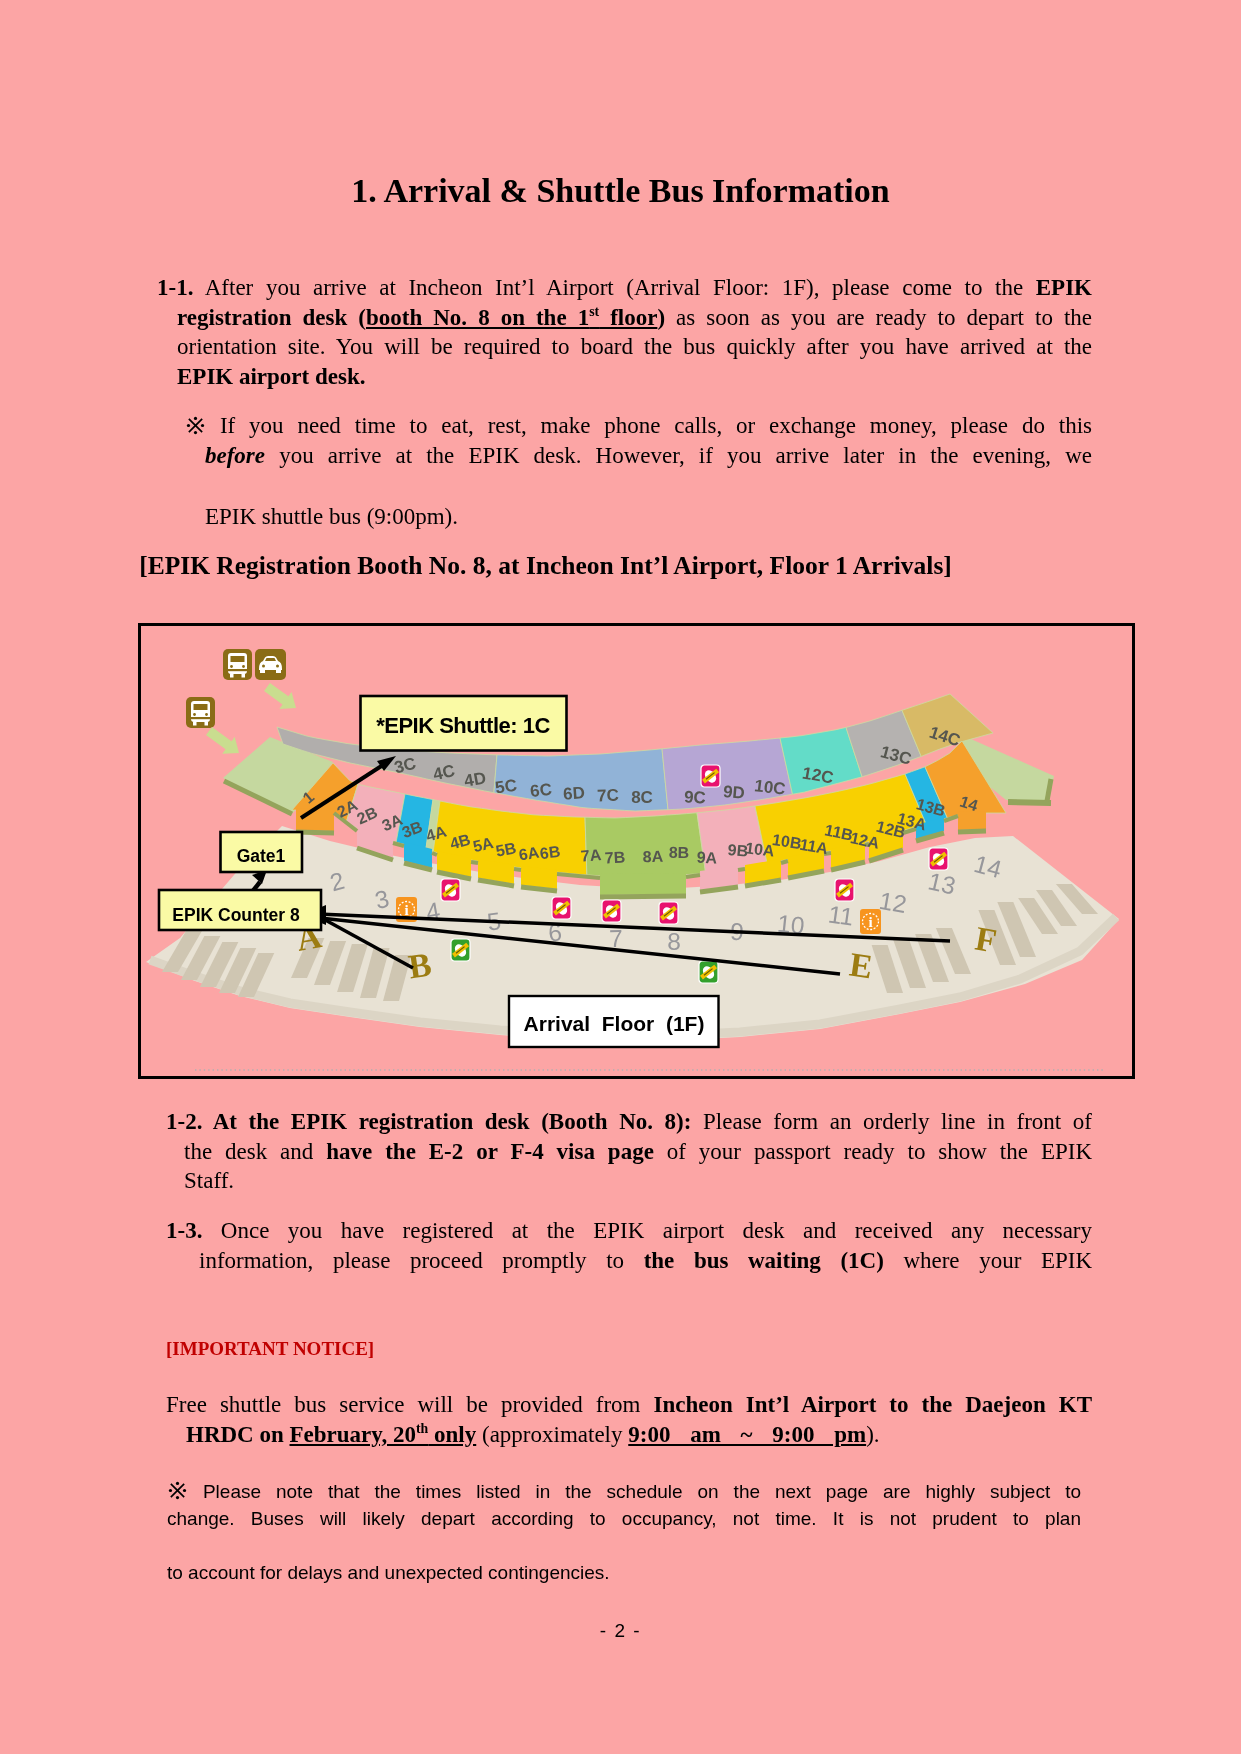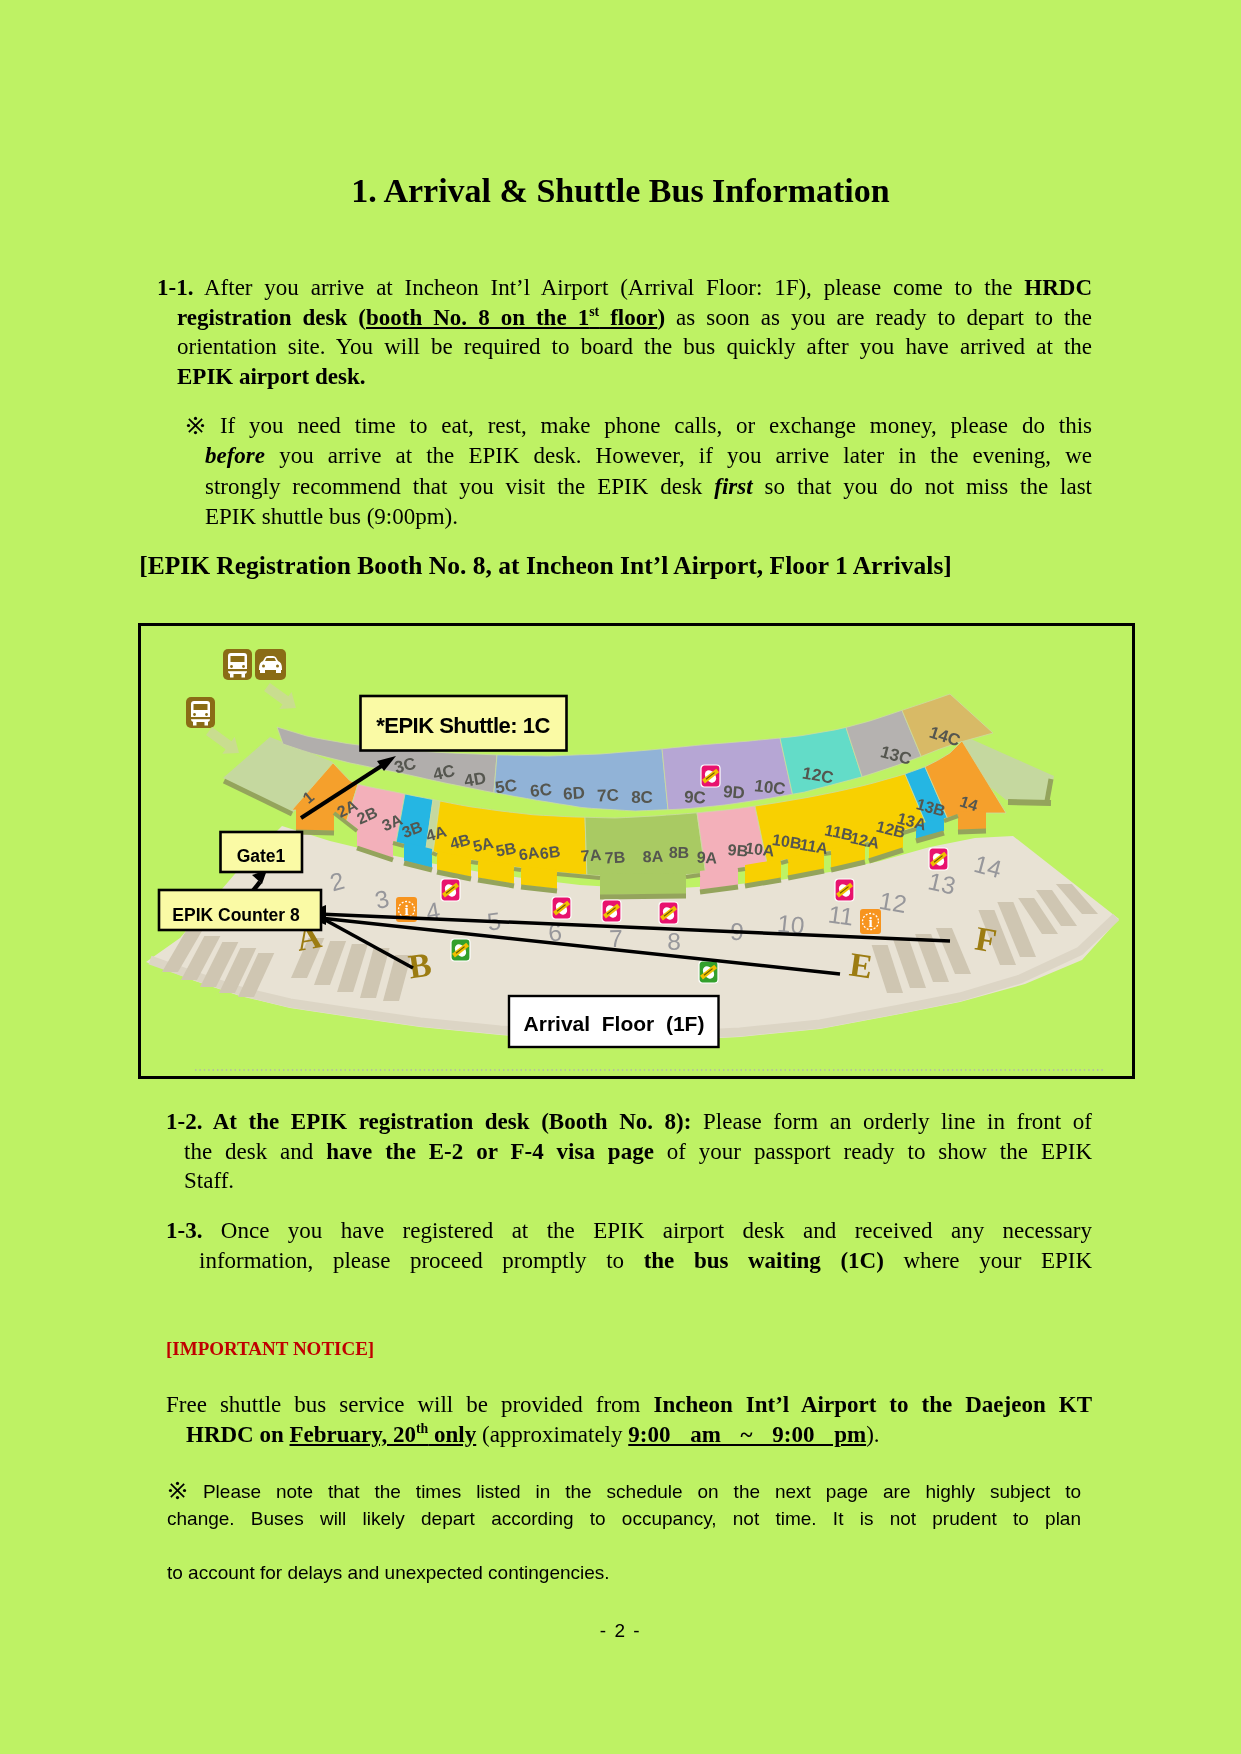--- a/index.html
+++ b/index.html
@@ -1,32 +1,32 @@
 <!DOCTYPE html>
 <html><head><meta charset="utf-8">
 <style>
 html,body{margin:0;padding:0;}
-#page{position:relative;width:1241px;height:1754px;background:#bef264;overflow:hidden;
+#page{position:relative;width:1241px;height:1754px;background:#fca5a5;overflow:hidden;
  font-family:"Liberation Serif",serif;color:#000;}
 .ln{position:absolute;white-space:nowrap;font-size:23px;line-height:30px;height:30px;}
 .j{text-align:justify;text-align-last:justify;}
 b{font-weight:bold;}
 i{font-style:italic;}
 u{text-decoration:underline;}
 sup{font-size:60%;vertical-align:super;line-height:0;}
 .sans{font-family:"Liberation Sans",sans-serif;font-size:19px;}
 .red{color:#c00000;}
 .refmark{display:inline-block;width:21px;height:19px;vertical-align:-2px;}
 </style></head>
 <body>
 <div id="page">
 
 <div style="position:absolute;top:172px;left:0;width:1241px;text-align:center;font-size:34px;font-weight:bold;">1. Arrival &amp; Shuttle Bus Information</div>
 
-<div class="ln j" style="top:273px;left:157px;width:935px;"><b>1-1.</b> After you arrive at Incheon Int’l Airport (Arrival Floor: 1F), please come to the <b>HRDC</b></div>
+<div class="ln j" style="top:273px;left:157px;width:935px;"><b>1-1.</b> After you arrive at Incheon Int’l Airport (Arrival Floor: 1F), please come to the <b>EPIK</b></div>
 
 <div class="ln j" style="top:302.6px;left:177px;width:915px;"><b>registration desk (<u>booth No. 8 on the 1<sup>st</sup> floor</u>)</b> as soon as you are ready to depart to the</div>
 
 <div class="ln j" style="top:332.2px;left:177px;width:915px;">orientation site. You will be required to board the bus quickly after you have arrived at the</div>
 
 <div class="ln" style="top:361.8px;left:177px;width:915px;font-weight:bold;">EPIK airport desk.</div>
 
 <div class="ln j" style="top:410.5px;left:185px;width:907px;"><svg class="refmark" viewBox="0 0 20 20">
         <g stroke="#000" stroke-width="1.8">
           <path d="M3,3 L17,17"></path>
@@ -35,21 +35,20 @@
         <g fill="#000">
           <circle cx="10" cy="2.6" r="1.7"></circle>
           <circle cx="10" cy="17.4" r="1.7"></circle>
           <circle cx="2.6" cy="10" r="1.7"></circle>
           <circle cx="17.4" cy="10" r="1.7"></circle>
         </g>
       </svg> If you need time to eat, rest, make phone calls, or exchange money, please do this</div>
 
 <div class="ln j" style="top:441px;left:205px;width:887px;"><b><i>before</i></b> you arrive at the EPIK desk. However, if you arrive later in the evening, we</div>
 
-<div class="ln j" style="top:471.5px;left:205px;width:887px;">strongly recommend that you visit the EPIK desk <b><i>first</i></b> so that you do not miss the last</div>
 
 <div class="ln" style="top:502px;left:205px;width:887px;">EPIK shuttle bus (9:00pm).</div>
 
 <div class="ln" style="top:551px;left:0;width:1091px;text-align:center;font-size:25.5px;"><b>[EPIK Registration Booth No. 8, at Incheon Int’l Airport, Floor 1 Arrivals]</b></div>
 
 <div style="position:absolute;left:138px;top:623px;width:997px;height:456px;border:3px solid #000;box-sizing:border-box;"></div>
 <svg style="position:absolute;left:138px;top:623px;" width="997" height="456" viewBox="138 623 997 456">
 
 <path d="M282,826 330,841 380,853 430,863 480,872 530,879 580,885 630,888 680,888 730,885 780,880 830,872 880,861 930,847 975,838 1013,836 L1119,919 1082,960 1025,984 960,1002 900,1014 820,1029 740,1037 660,1041 580,1040 500,1035 420,1027 350,1017 290,1008 240,996 195,981 146,962 180,938 240,868Z" fill="#e8e2d4"></path>
 

